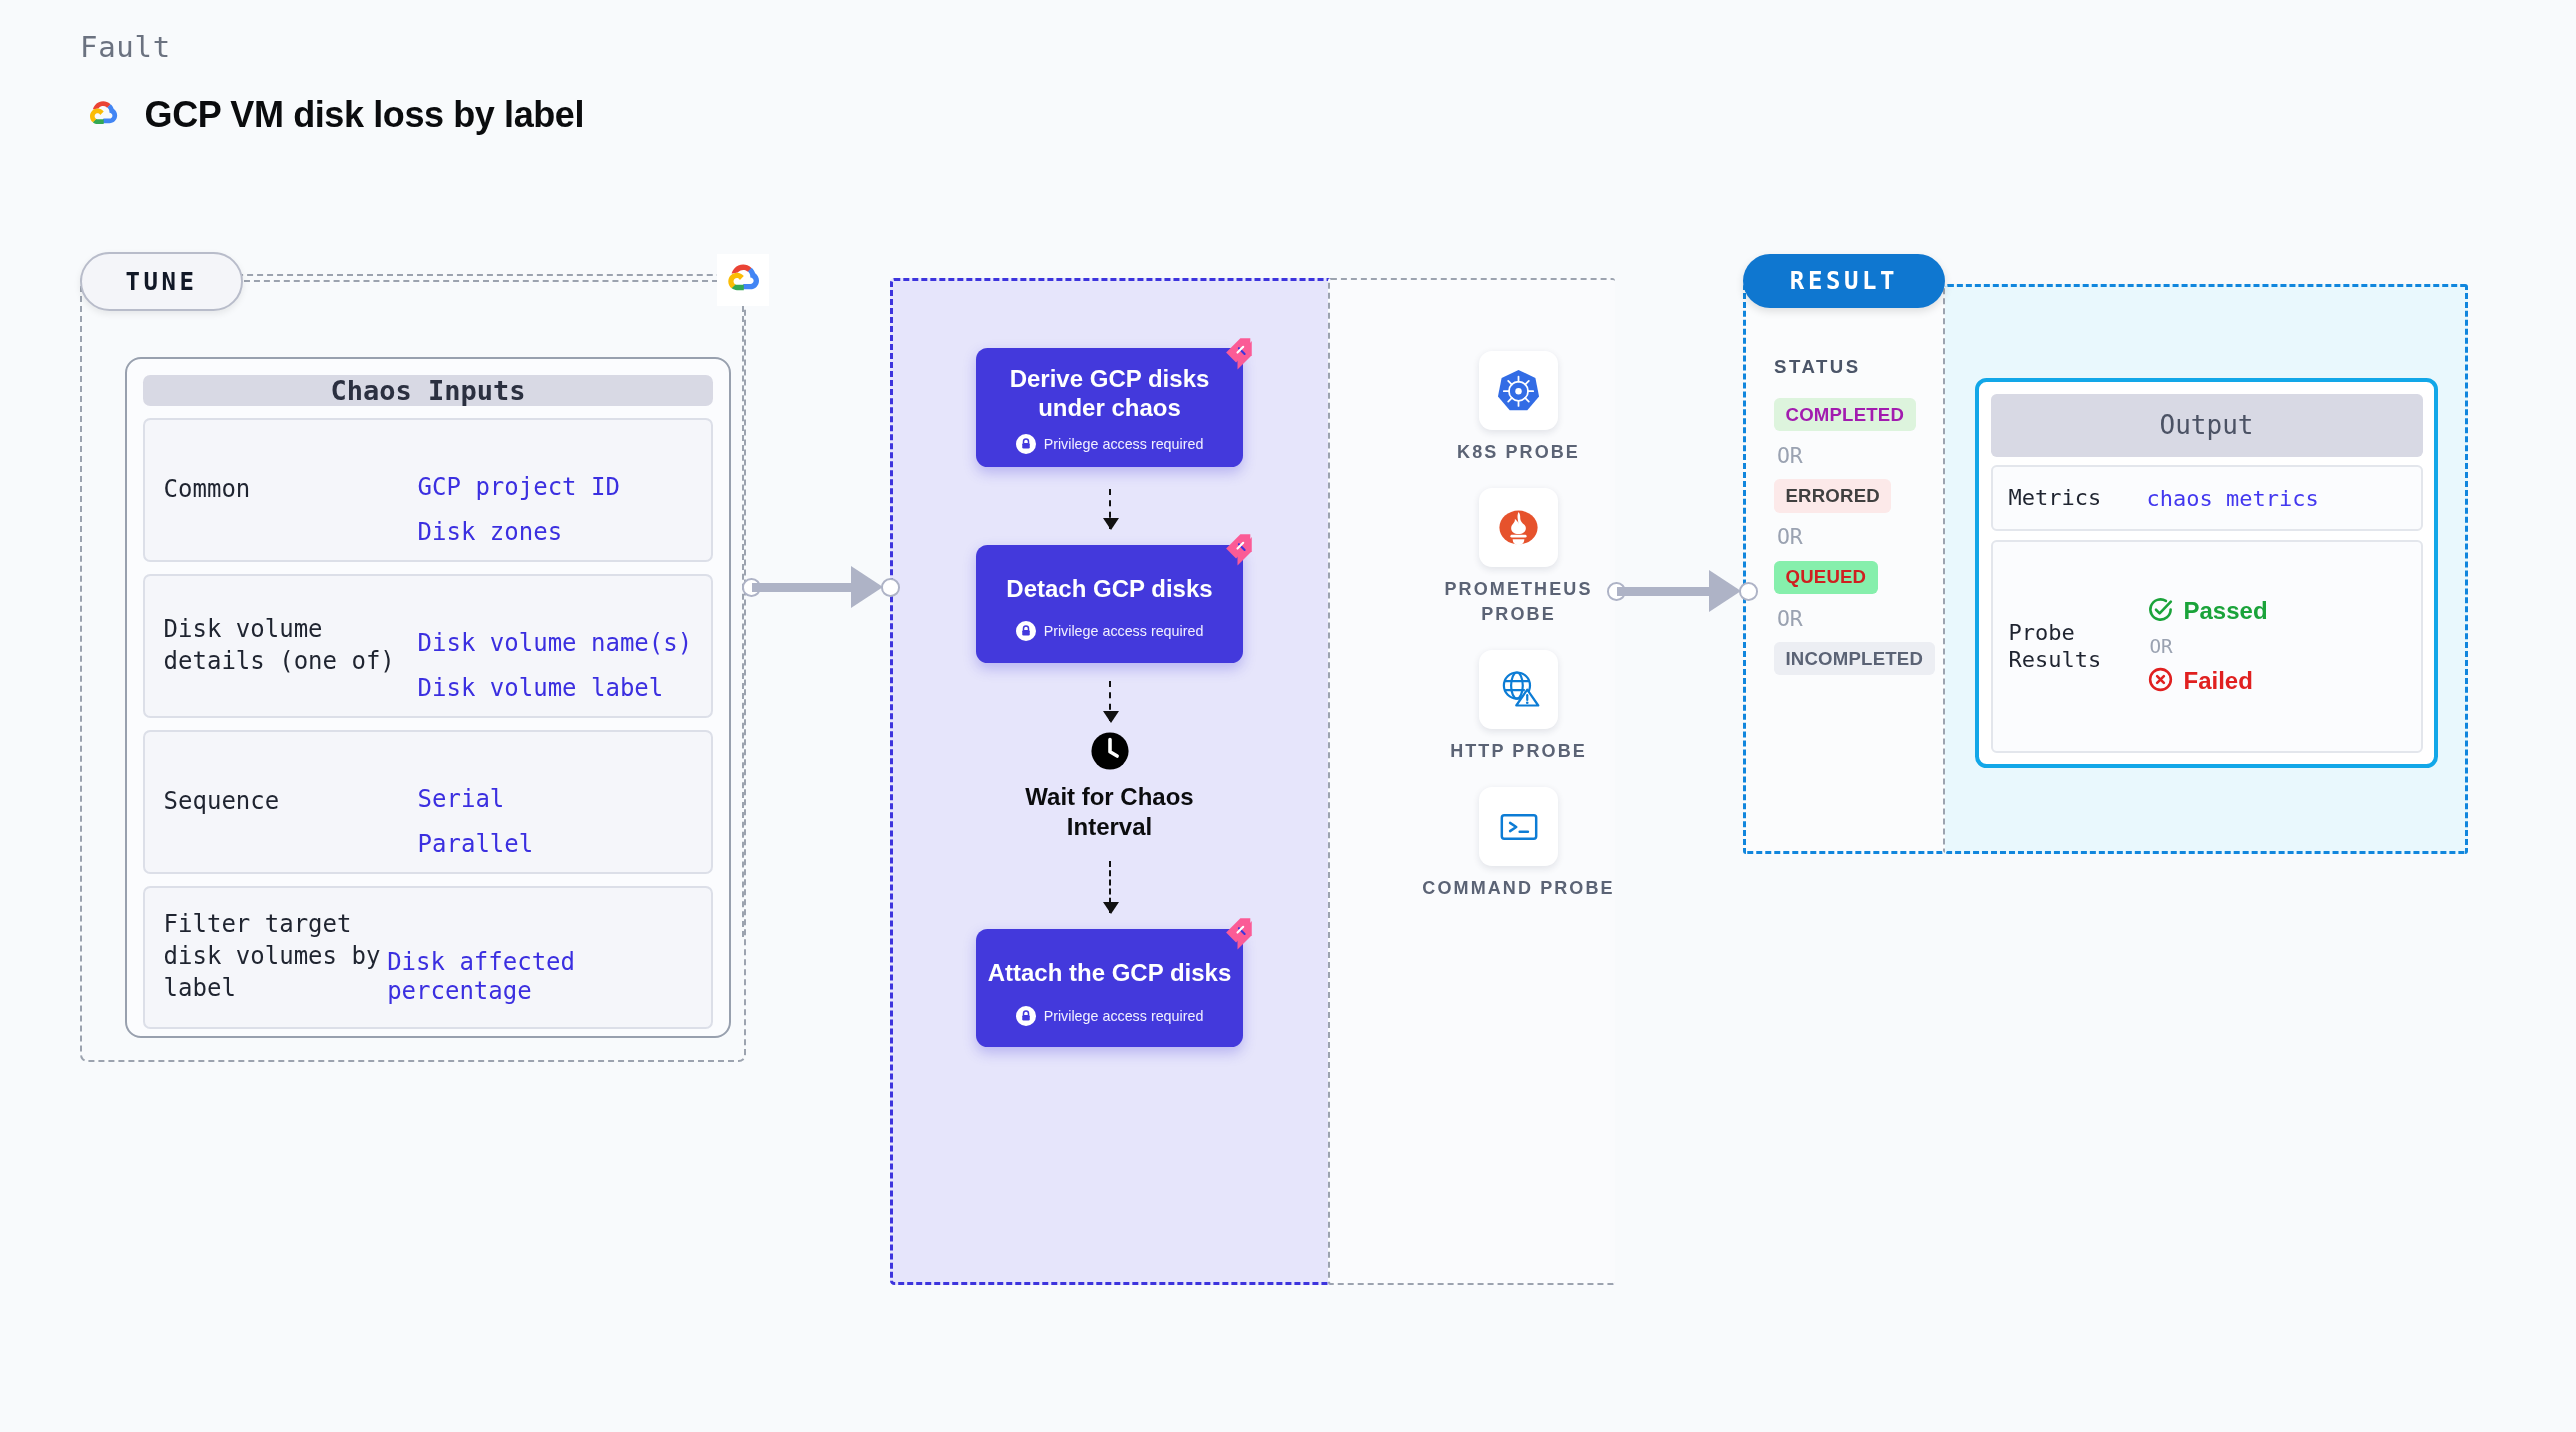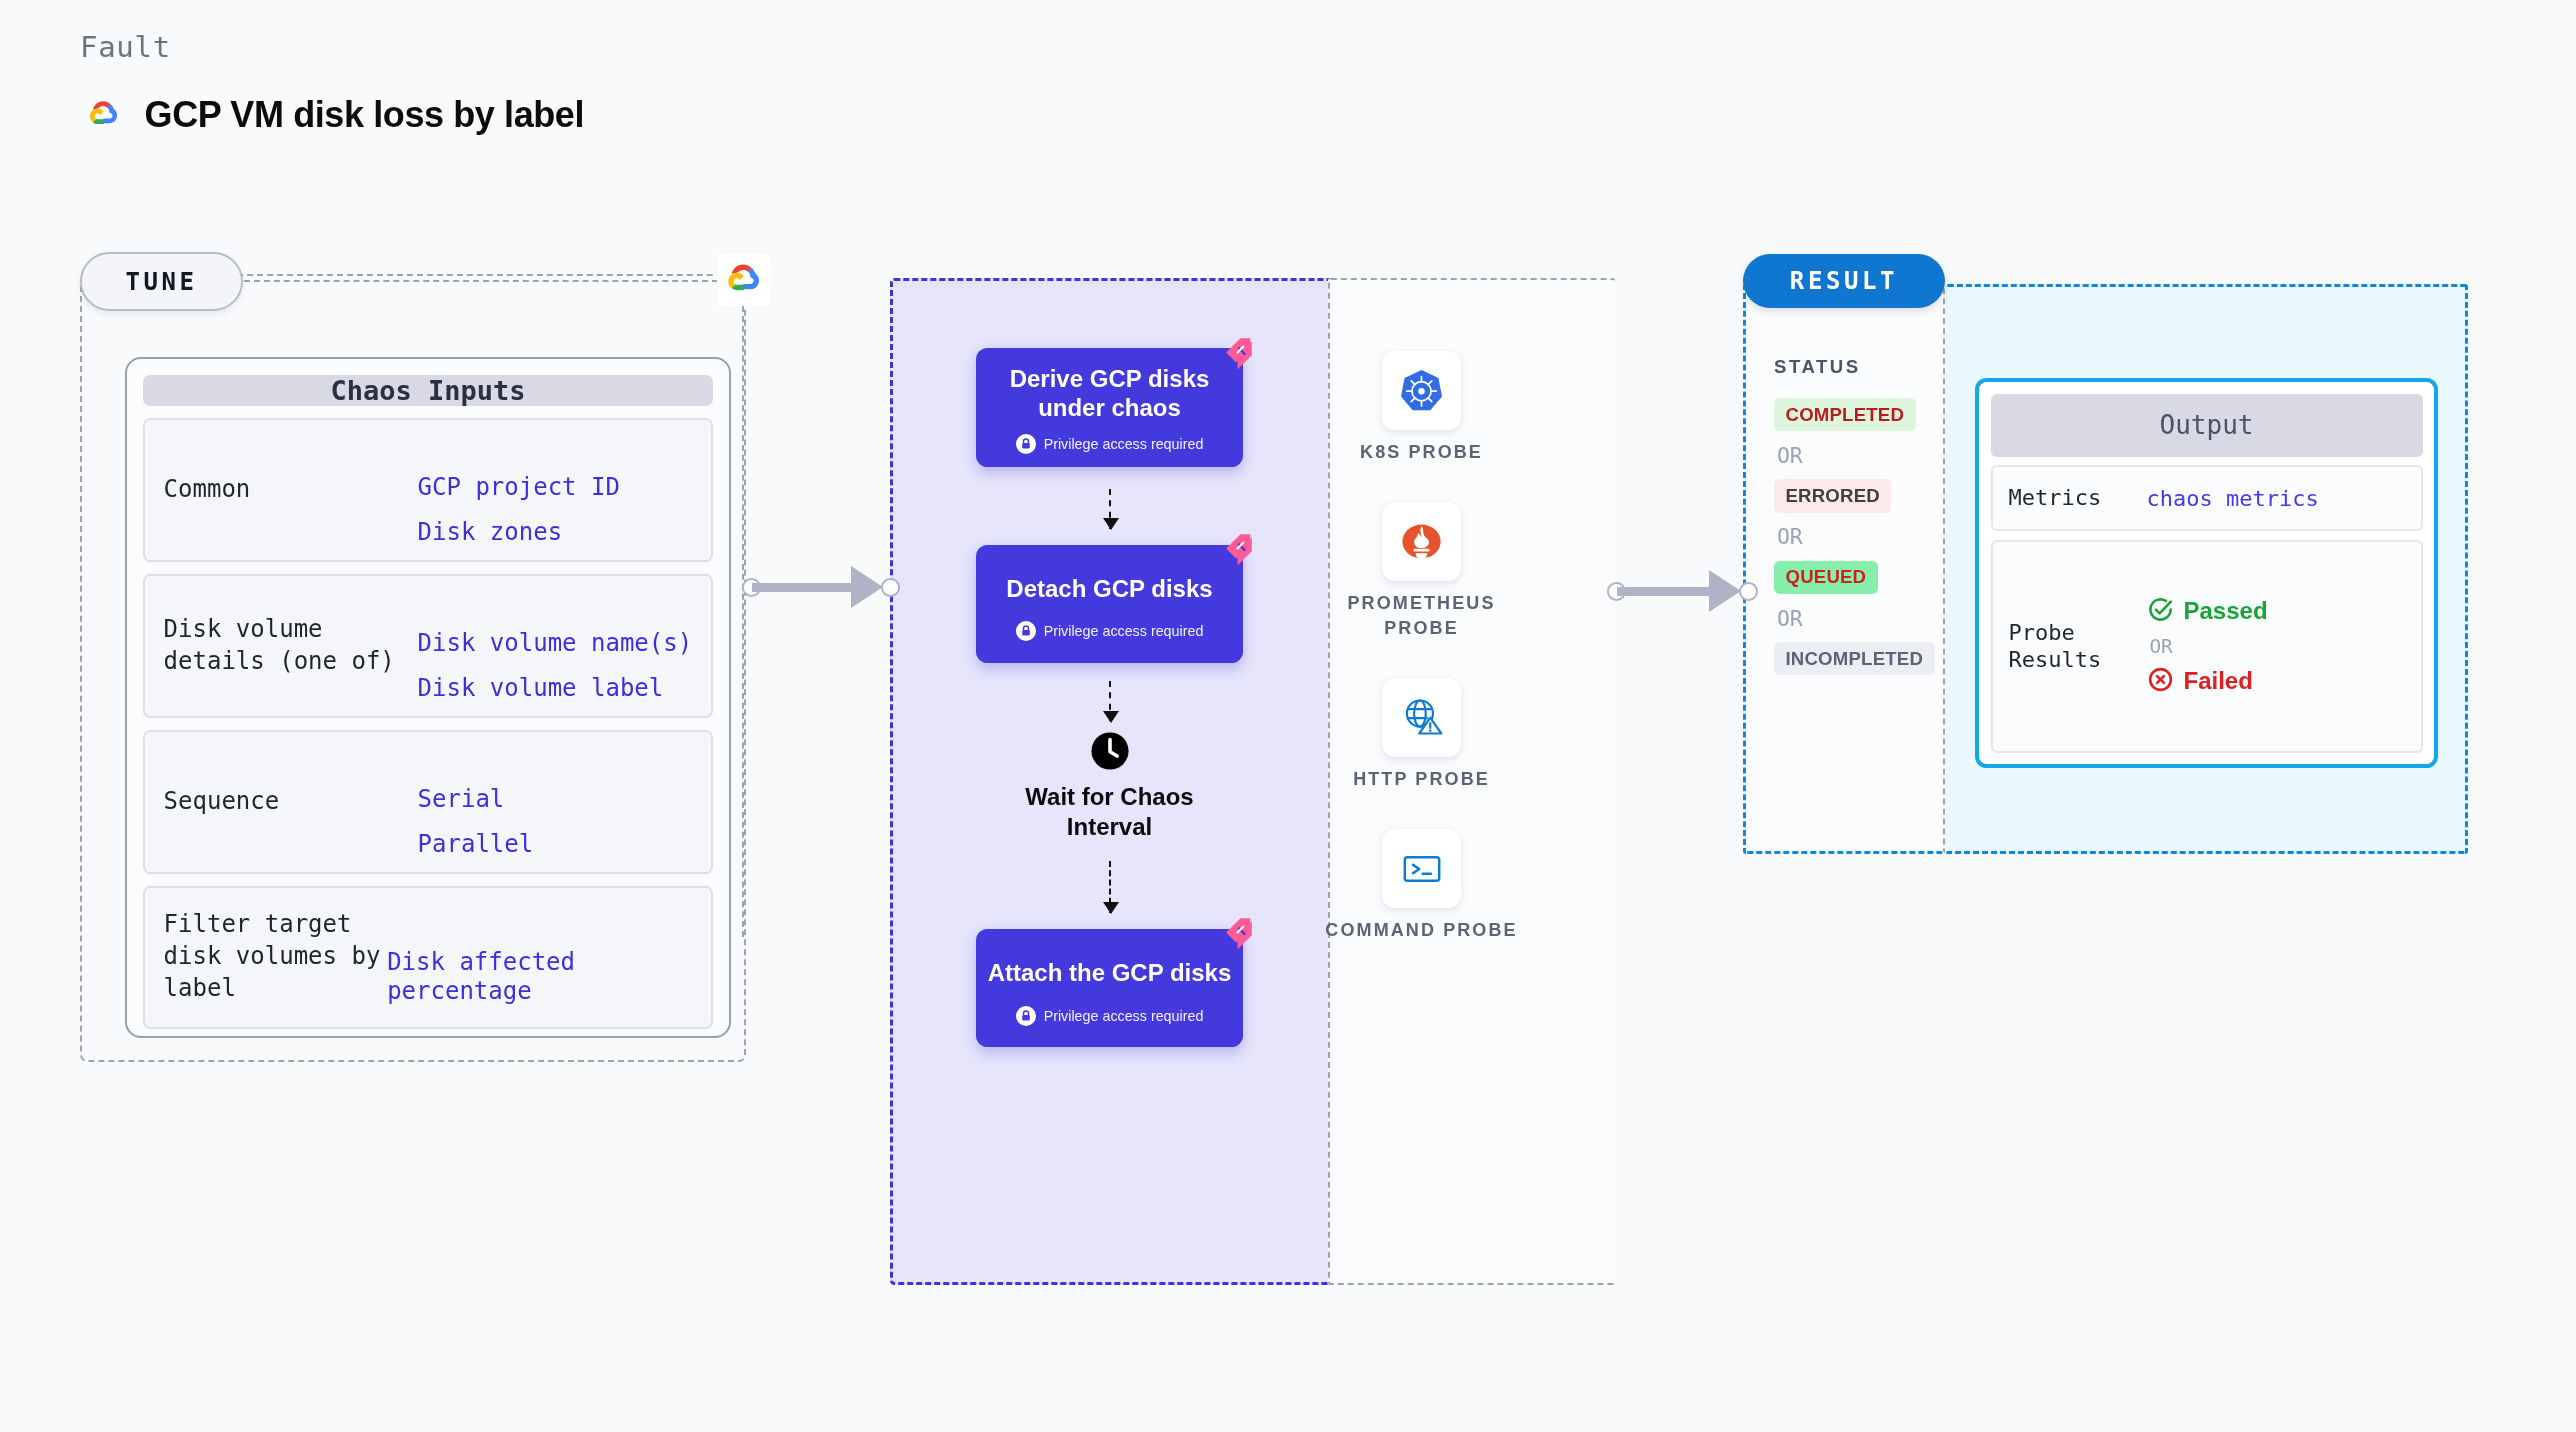--- a/index.html
+++ b/index.html
@@ -92,22 +92,22 @@
   .probes-box {
     position: absolute; left: 1328px; top: 278px; width: 287px; height: 1007px;
     border: 2.1px dashed #9ca3af; border-right: none; border-radius: 2.9px;
     background: #fafbfd; z-index: 2;
   }
   .probes-title {
     position: absolute; left: 1346px; top: 306px;
     font-size: 18.6px; font-weight: bold; color: #5b6375; letter-spacing: 2.5px;
   }
   .probes-list {
-    position: absolute; left: 1278px; top: 351px; width: 287px;
-    display: flex; flex-direction: column; align-items: center; gap: 38px; z-index: 3; justify-content: flex-end;
+    position: absolute; left: 1375px; top: 351px; width: 287px;
+    display: flex; flex-direction: column; align-items: center; gap: 24px; z-index: 3; justify-content: flex-end;
   }
   .probe-item { display: flex; flex-direction: column; align-items: center; gap: 10px; width: 208px; }
   .probe-tile {
     width: 79px; height: 79px; background: #fff; border-radius: 13px;
     display: flex; align-items: center; justify-content: center;
     box-shadow: 0 2.1px 7.2px rgba(20,30,60,.10);
   }
   .probe-label {
     font-size: 18px; font-weight: bold; color: #5b6375;
     letter-spacing: 2.1px; text-align: center; line-height: 1.35;
@@ -164,21 +164,21 @@
   }
   .status-list {
     position: absolute; left: 1774px; top: 398px; width: 172px;
     display: flex; flex-direction: column; align-items: flex-start; gap: 7.2px;
   }
   .st-badge {
     border-radius: 5.7px; padding: 5.7px 11.5px;
     font-size: 18.6px; font-weight: bold; letter-spacing: 0.2px;
   }
   .st-or { font-size: 21.5px; color: #9aa2b1; padding: 4.3px 2.9px; font-family: "DejaVu Sans Mono", monospace;}
-  .st-completed   { background:#ddf4dd; color:#b91c1c; }
+  .st-completed   { background:#ddf4dd; color:#a21caf; }
   .st-errored     { background:#fce9e9; color:#404040;text-align:center; }
   .st-queued      { background:#86efac; color:#cf1f1f; }
   .st-incompleted { background:#eceef3; color:#5b6375; }
 
   .out-card {
     position: absolute; left: 1975px; top: 378px; width: 463px; height: 390px;
     background: #fff; border: 4.3px solid #12a7e8; border-radius: 11.5px;
     padding: 11.5px; display: flex; flex-direction: column; gap: 8.6px;
   }
   .out-head {

